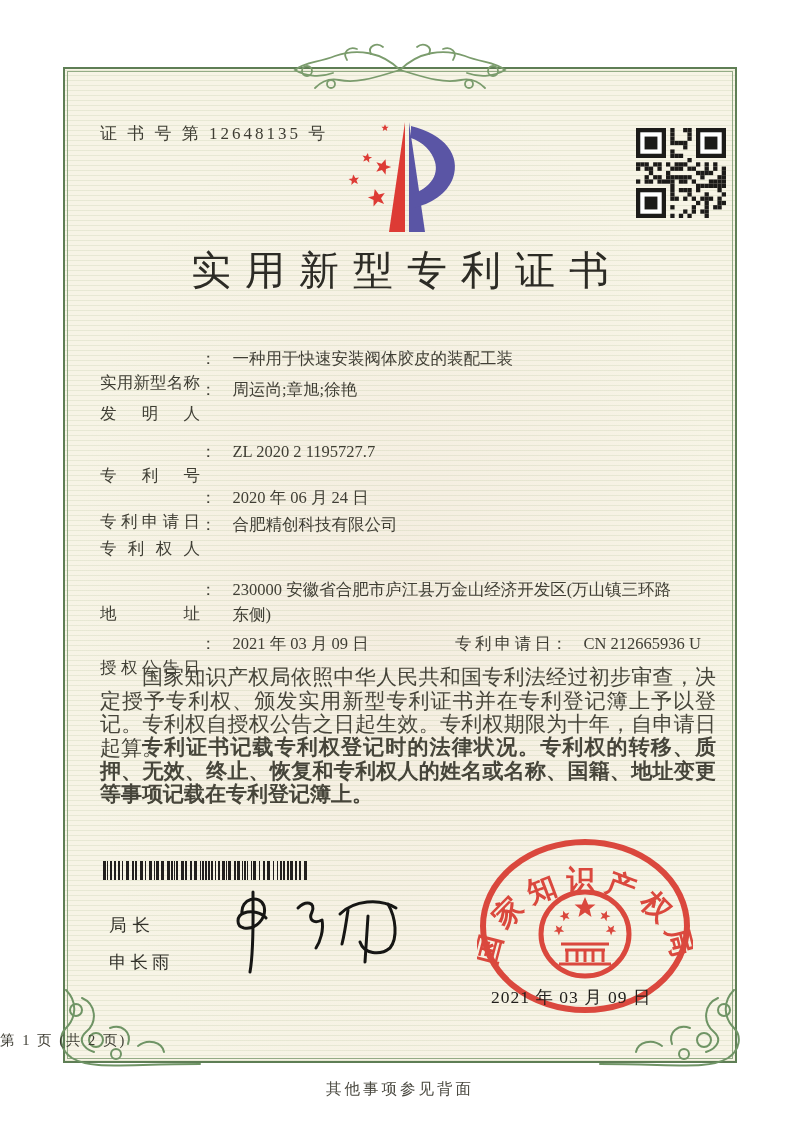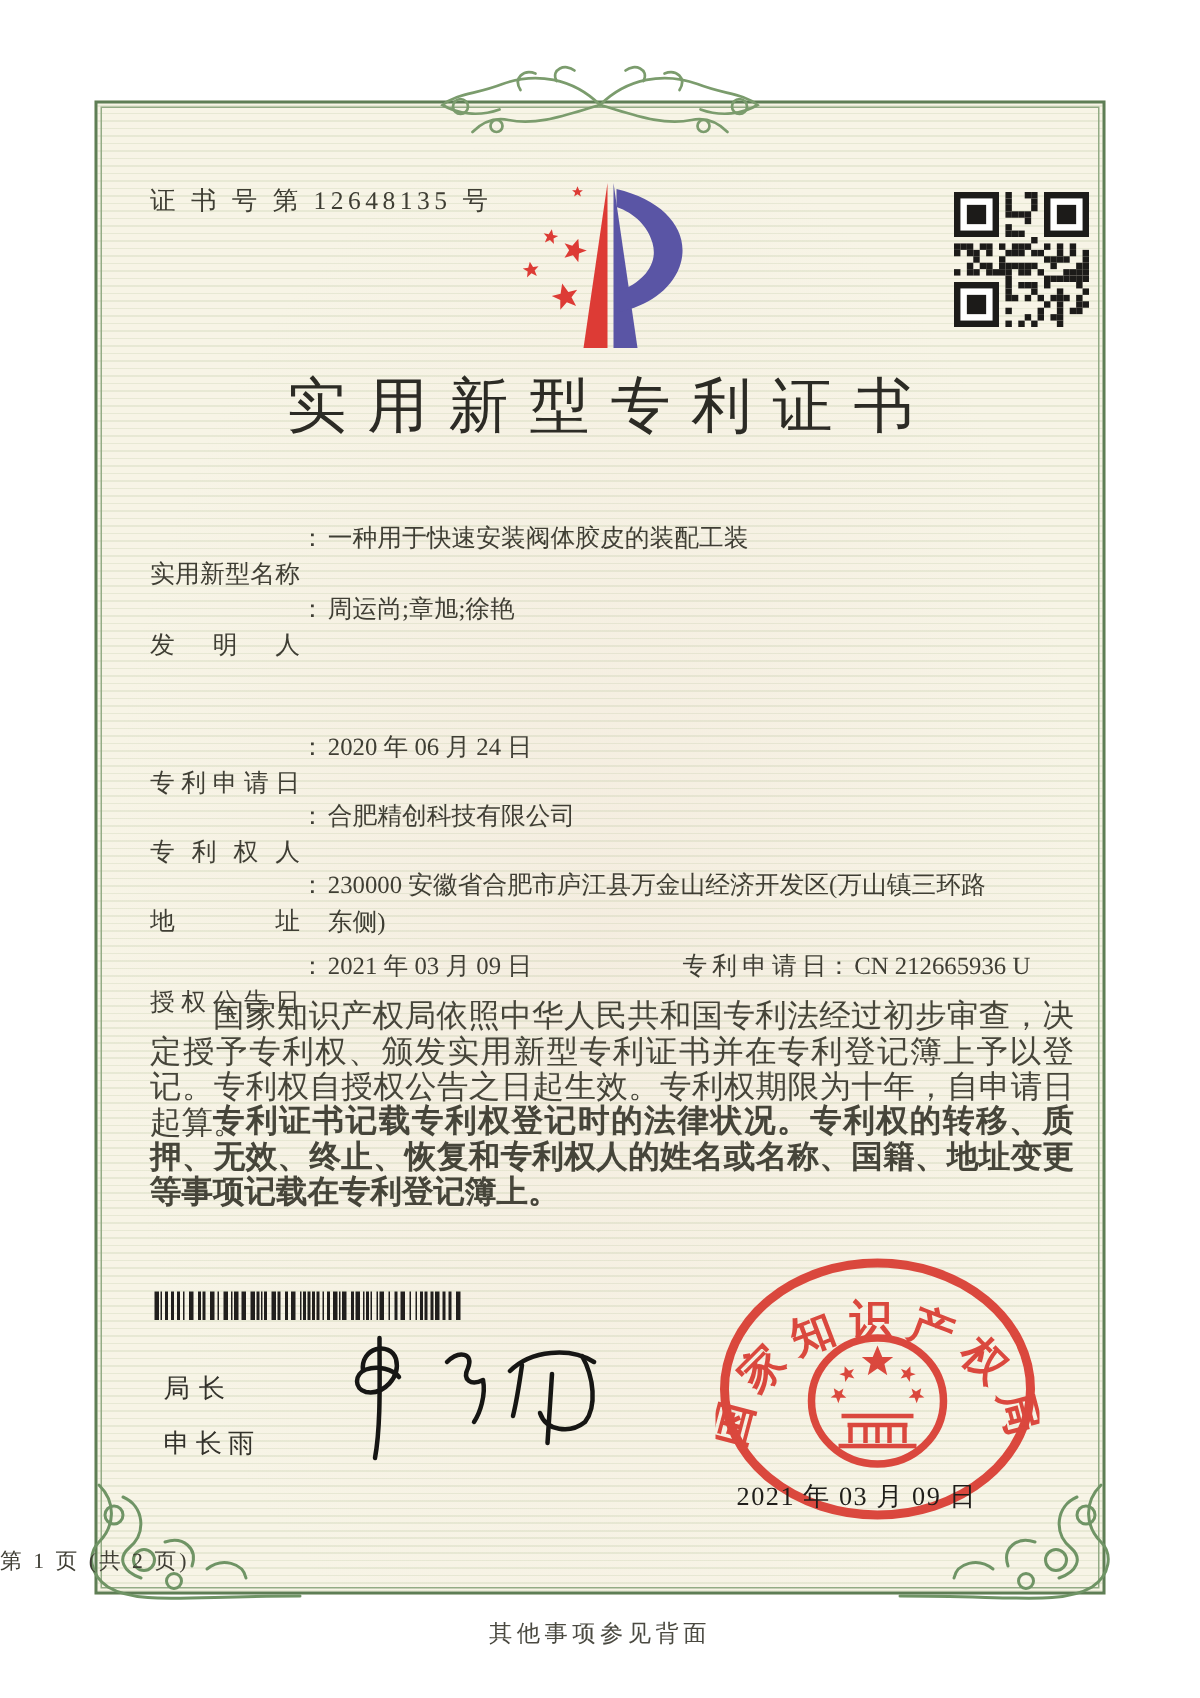--- a/index.html
+++ b/index.html
@@ -27,21 +27,21 @@
   .cert-number{left:100px;top:122px;font-size:17px;letter-spacing:3px;color:#3e3d33;}
   .title{
     left:0;top:243px;width:100%;text-align:center;
     font-size:40px;letter-spacing:14px;color:#2c2b25;font-weight:500;
     text-indent:14px;
   }
   .field-row{left:100px;width:616px;font-size:16.5px;line-height:25px;color:#3f3e34;}
   .lbl{display:inline-block;width:100px;text-align:justify;text-align-last:justify;vertical-align:top;margin-top:24px;}
   .lbl5{display:inline-block;width:96px;text-align:justify;text-align-last:justify;vertical-align:top;}
   .colon{vertical-align:top;}
-  .val{display:inline-block;margin-left:2px;vertical-align:top;}
+  .val{display:inline-block;margin-left:16px;vertical-align:top;}
   .val-wrap{width:448px;}
   .pair2{position:absolute;left:355px;top:0;}
   .para{left:100px;width:616px;font-size:21px;line-height:23.5px;color:#46453a;text-indent:2em;text-align:justify;}
   .barcode{left:103px;top:861px;width:208px;height:19px;display:flex;align-items:stretch;}
   .barcode span{display:block;height:100%;}
   .director-title{left:109px;top:913px;font-size:17.5px;letter-spacing:6px;color:#33322b;}
   .director-name{left:109px;top:950px;font-size:17.5px;letter-spacing:4px;color:#33322b;}
   .sig{left:220px;top:880px;}
   .seal{left:477px;top:838px;opacity:.9;}
   .seal-date{left:491px;top:985px;font-size:17.5px;letter-spacing:1px;color:#1f1e1a;}
@@ -247,27 +247,30 @@
       <rect x="42.857142857142854" y="85.71428571428571" width="4.285714285714286" height="4.285714285714286" fill="#1c1b19"></rect>
       <rect x="51.42857142857143" y="85.71428571428571" width="4.285714285714286" height="4.285714285714286" fill="#1c1b19"></rect>
       <rect x="68.57142857142857" y="85.71428571428571" width="4.285714285714286" height="4.285714285714286" fill="#1c1b19"></rect>
     </svg>
 
   <div class="abs title">实用新型专利证书</div>
 
   <div class="abs field-row" style="top:346px;">
     <span class="lbl">实用新型名称</span><span class="colon">：</span><span class="val">一种用于快速安装阀体胶皮的装配工装</span>
   </div>
-  <div class="abs field-row" style="top:393px;">
+  <div class="abs field-row" style="top:377px;">
     <span class="lbl">发明人</span><span class="colon">：</span><span class="val">周运尚;章旭;徐艳</span>
+  </div>
+  <div class="abs field-row" style="top:439px;">
+    <span class="lbl">专利号</span><span class="colon">：</span><span class="val">ZL 2020 2 1195727.7</span>
   </div>
   <div class="abs field-row" style="top:485px;">
     <span class="lbl">专利申请日</span><span class="colon">：</span><span class="val">2020 年 06 月 24 日</span>
   </div>
-  <div class="abs field-row" style="top:531px;">
+  <div class="abs field-row" style="top:512px;">
     <span class="lbl">专利权人</span><span class="colon">：</span><span class="val">合肥精创科技有限公司</span>
   </div>
   <div class="abs field-row" style="top:577px;">
     <span class="lbl">地址</span><span class="colon">：</span><span class="val val-wrap">230000 安徽省合肥市庐江县万金山经济开发区(万山镇三环路东侧)</span>
   </div>
   <div class="abs field-row" style="top:631px;">
     <span class="lbl">授权公告日</span><span class="colon">：</span><span class="val">2021 年 03 月 09 日</span>
     <span class="pair2">
       <span class="lbl5">专利申请日</span><span class="colon">：</span><span class="val">CN 212665936 U</span>
     </span>

